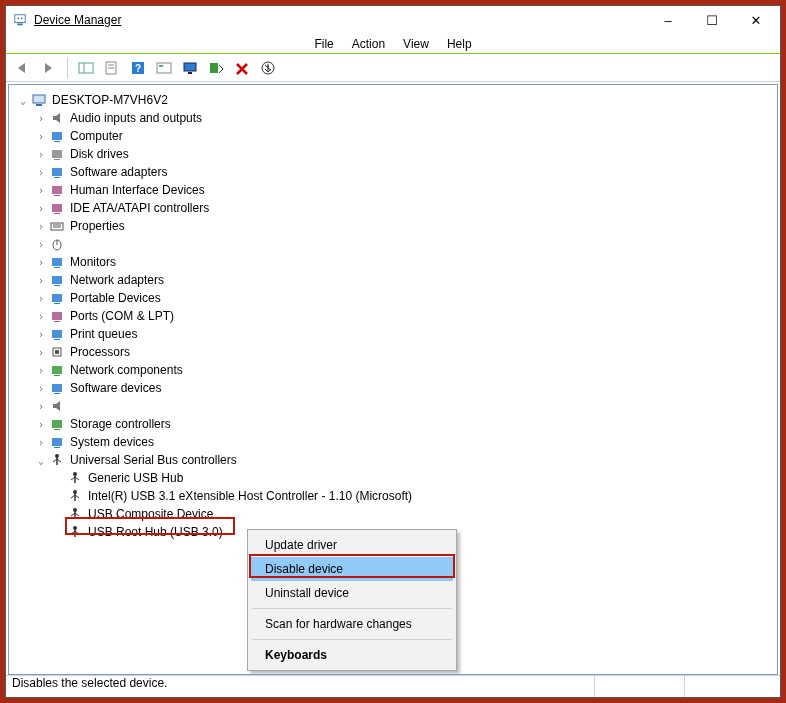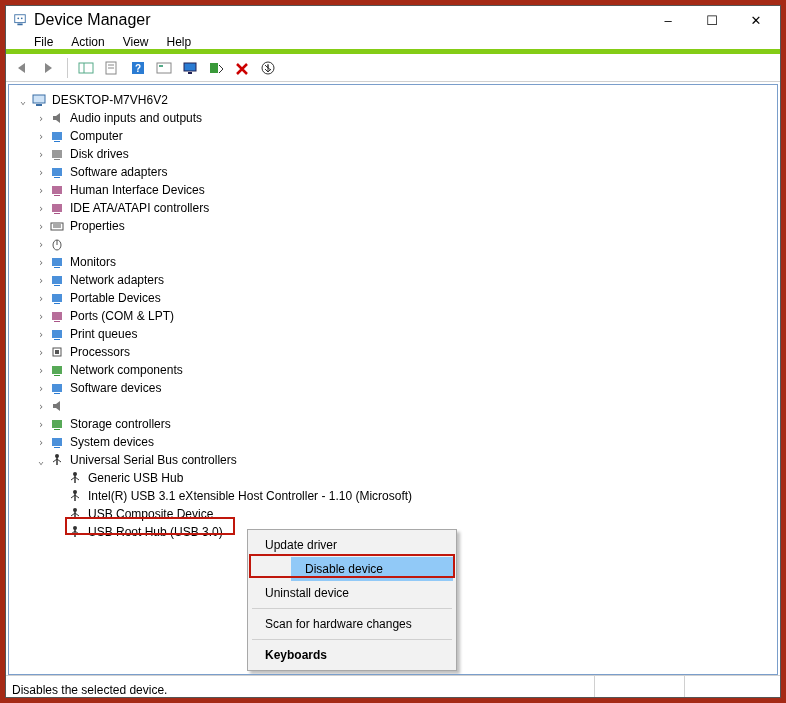--- a/index.html
+++ b/index.html
@@ -26,34 +26,35 @@
     display: flex;
     align-items: center;
     padding: 0 2px 0 6px;
     background: #fff;
   }
   .titlebar .app-icon {
     width: 16px; height: 16px;
     margin-right: 6px;
     display: inline-flex; align-items:center; justify-content:center;
   }
-  .titlebar .title { flex: 1; font-size: 16px; }
+  .titlebar .title { flex: 1; font-size: 12px; text-decoration: underline; }
   .win-btns { display: flex; }
   .win-btn {
     width: 44px; height: 28px;
     display: flex; align-items: center; justify-content: center;
     font-size: 13px;
   }
   .menubar {
     height: 20px;
     display: flex;
     align-items: center;
     padding: 0 20px;
     gap: 2px;
-    border-bottom: 5px solid #84cc16;
+    border-bottom: 1px solid #84cc16;
+    justify-content: center;
   }
   .menubar .mitem { padding: 1px 8px; }
   .toolbar {
     height: 28px;
     display: flex;
     align-items: center;
     padding: 2px 6px;
     gap: 4px;
     border-bottom: 1px solid #d0d0d0;
   }
@@ -115,21 +116,21 @@
   }
   .cm-item {
     padding: 5px 12px 5px 14px;
   }
   .cm-item.highlight { background:#91c9f7; }
   .cm-sep { height:1px; background:#d0d0d0; margin:3px 1px; }
   .cm-bold { font-weight:700; }
   .statusbar {
     height: 22px;
     border-top:1px solid #d0d0d0;
-    display:flex; align-items:flex-end;
+    display:flex; align-items:flex-start;
     padding: 0 6px;
     font-size: 12px;
     background:#fff;
   }
   .statusbar .cell { border-left:1px solid #d0d0d0; width:90px; height:100%; }
   .statusbar .msg { flex:1; }
   svg { display:block; }
 </style>
 </head>
 <body>
@@ -540,21 +541,21 @@
               </li>
             </ul>
         </li>
       </ul>
     </div>
 
     <div class="hl-red" style="left:56px; top:432px; width:170px; height:18px;"></div>
 
     <div class="context-menu">
       <div class="cm-item">Update driver</div>
-      <div class="cm-item highlight" style="position:relative;margin-left:40px;">Disable device</div>
+      <div class="cm-item highlight" style="position:relative;">Disable device</div>
       <div class="cm-item">Uninstall device</div>
       <div class="cm-sep"></div>
       <div class="cm-item">Scan for hardware changes</div>
       <div class="cm-sep"></div>
       <div class="cm-item cm-bold">Keyboards</div>
 
       <div class="hl-red" style="left:1px; top:24px; width:206px; height:24px;"></div>
     </div>
   </div>
 

